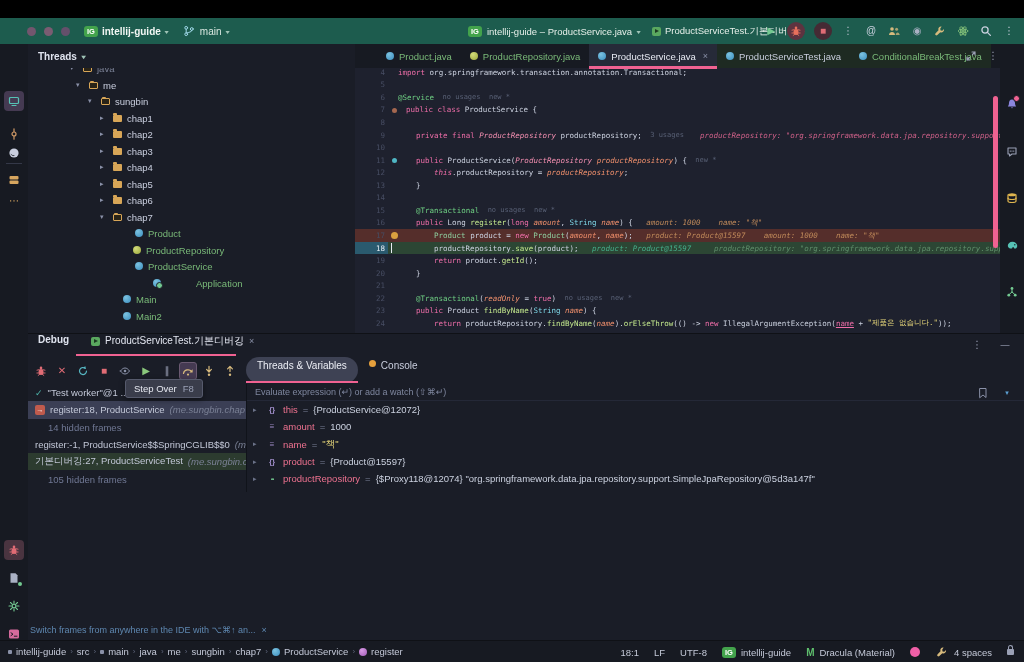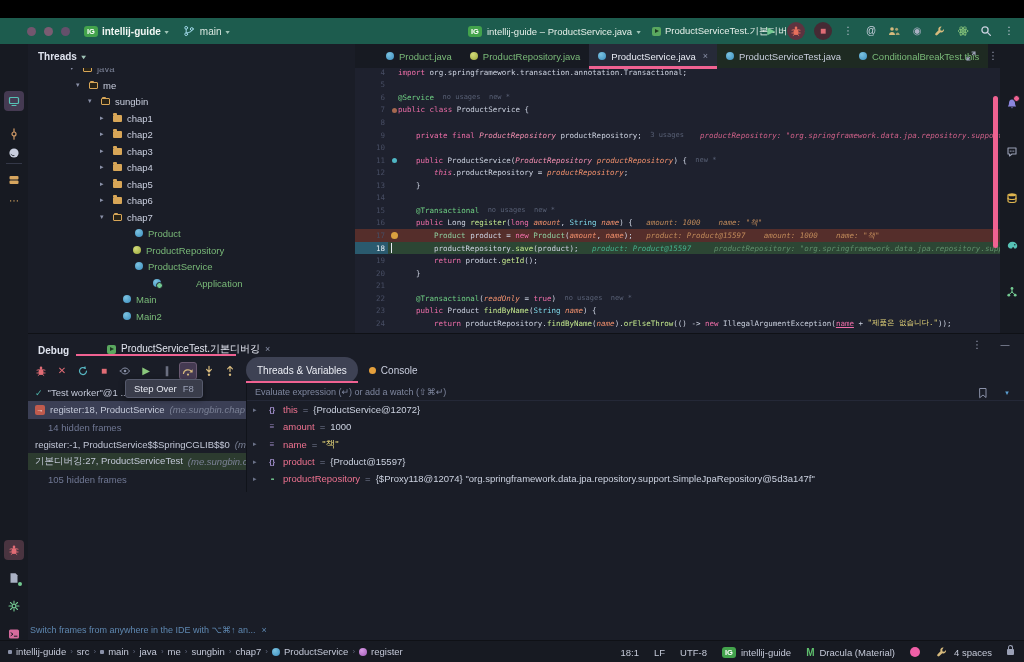--- a/index.html
+++ b/index.html
@@ -96,31 +96,31 @@
   .tk-str{color:#e8d77a;}
   .tk-u{color:#f06ea9;text-decoration:underline;}
   .tk-hintO{color:#c08a5a;font-style:italic;}
   .tk-hintP{color:#cf6189;font-style:italic;}
   .tk-hintT{color:#45b08c;font-style:italic;}
   .tk-hintG{color:#5f8f6b;font-style:italic;}
   .scrollbar-pink{position:absolute;left:993px;top:96px;width:5px;height:152px;border-radius:3px;background:#f06292;}
 
   
   .debug-panel{position:absolute;left:28px;top:333px;width:996px;height:307px;background:#1a1d27;border-top:1px solid #0f1116;box-sizing:border-box;}
-  .dbg-header{position:absolute;left:0;top:0;width:100%;height:22px;display:flex;align-items:flex-end;font-size:10px;gap:16px;}
+  .dbg-header{position:absolute;left:0;top:0;width:100%;height:22px;display:flex;align-items:flex-start;font-size:10px;}
   .dbg-label{margin-left:10px;color:#dfe3ee;font-weight:bold;}
   .dbg-tab{margin-left:22px;display:flex;align-items:center;gap:5px;color:#e2e5ef;}
   .dbg-tab .closex{color:#8a91a8;font-size:9px;}
   .dbg-tab-underline{position:absolute;left:48px;top:20px;width:160px;height:2px;background:#f06292;}
   .dbg-header-actions{position:absolute;right:12px;top:0;height:22px;display:flex;align-items:center;gap:14px;color:#9aa0b5;}
   .dbg-toolbar{position:absolute;left:4px;top:24px;height:26px;display:flex;align-items:center;gap:3px;}
   .tbtn{width:18px;height:18px;display:flex;align-items:center;justify-content:center;border-radius:3px;font-size:10px;}
   .tbtn.hl{background:#453a52;border:1px solid #6b5a72;box-sizing:border-box;}
   .dbg-tabs2{position:absolute;left:218px;top:23px;height:26px;display:flex;align-items:stretch;font-size:10px;}
-  .dtab2{display:flex;align-items:center;gap:5px;padding:3px 11px;position:relative;color:#c9cede;border-radius:13px;}
+  .dtab2{display:flex;gap:5px;padding:3px 11px;position:relative;color:#c9cede;border-radius:13px;}
   .dtab2.active{background:#3e4254;color:#eceef5;}
   .dtab2.active .underline{position:absolute;left:0;bottom:0;width:100%;height:2px;background:#f06292;}
   .odot{width:7px;height:7px;border-radius:50%;background:#e5a03c;display:inline-block;}
 
   .frames{position:absolute;left:0;top:50px;width:219px;height:108px;font-size:9.5px;}
   .frame-row{position:absolute;left:0;width:219px;height:17.3px;display:flex;align-items:center;gap:5px;padding-left:7px;box-sizing:border-box;white-space:nowrap;overflow:hidden;color:#c3c8d8;}
   .frame-row.selected{background:#3b3f55;}
   .frame-row.greenbg{background:#2c3b2f;}
   .frame-row.muted{color:#707894;padding-left:20px;}
   .frame-row .pkg{color:#7a8095;font-style:italic;}
@@ -468,21 +468,21 @@
         <span>ProductService.java</span>
         <span class="closex">×</span>
         <span class="underline"></span>
       </div>
       <div class="tab green-bg">
         <span class="sh-class"></span>
         <span>ProductServiceTest.java</span>
       </div>
       <div class="tab green-bg green-text">
         <span class="sh-class"></span>
-        <span>ConditionalBreakTest.this</span>
+        <span>ConditionalBreakTest.java</span>
       </div>
     </div>
   <div class="tab-actions">
     <span class="ic" style="color:#9aa0b5">
         <svg viewBox="0 0 12 12">
           <path d="M7 2h3v3M5 10H2V7M10 2L7.5 4.5M2 10l2.5-2.5" fill="none" stroke="currentColor" stroke-width="1.2"></path>
         </svg>
       </span>
     <span class="ic" style="color:#9aa0b5">⋮</span>
   </div>
@@ -495,21 +495,21 @@
         <span class="ln">5</span>
         <span class="code" style="padding-left: 0px;"></span>
       </div>
       <div class="cl" style="top: 29.12px;">
         <span class="ln">6</span>
         <span class="code" style="padding-left: 0px;"><span class="tk-ann">@Service</span><span class="tk-gry">  no usages  new *</span></span>
       </div>
       <div class="cl" style="top: 41.68px;">
         <span class="ln">7</span>
         <span class="gi gi-bean"></span>
-        <span class="code" style="padding-left: 0px;"><span class="tk-kw">public class </span><span class="tk-pl">ProductService {</span></span>
+        <span class="code" style="padding-left: 8px;"><span class="tk-kw">public class </span><span class="tk-pl">ProductService {</span></span>
       </div>
       <div class="cl" style="top: 54.24px;">
         <span class="ln">8</span>
         <span class="code" style="padding-left: 0px;"></span>
       </div>
       <div class="cl" style="top: 66.8px;">
         <span class="ln">9</span>
         <span class="code" style="padding-left: 18px;"><span class="tk-kw">private final </span><span class="tk-typ">ProductRepository </span><span class="tk-pl">productRepository;</span><span class="tk-gry">  3 usages</span></span>
         <span class="rhint tk-hintP" style="left: 345px;">productRepository: "org.springframework.data.jpa.repository.support.S</span>
       </div>

